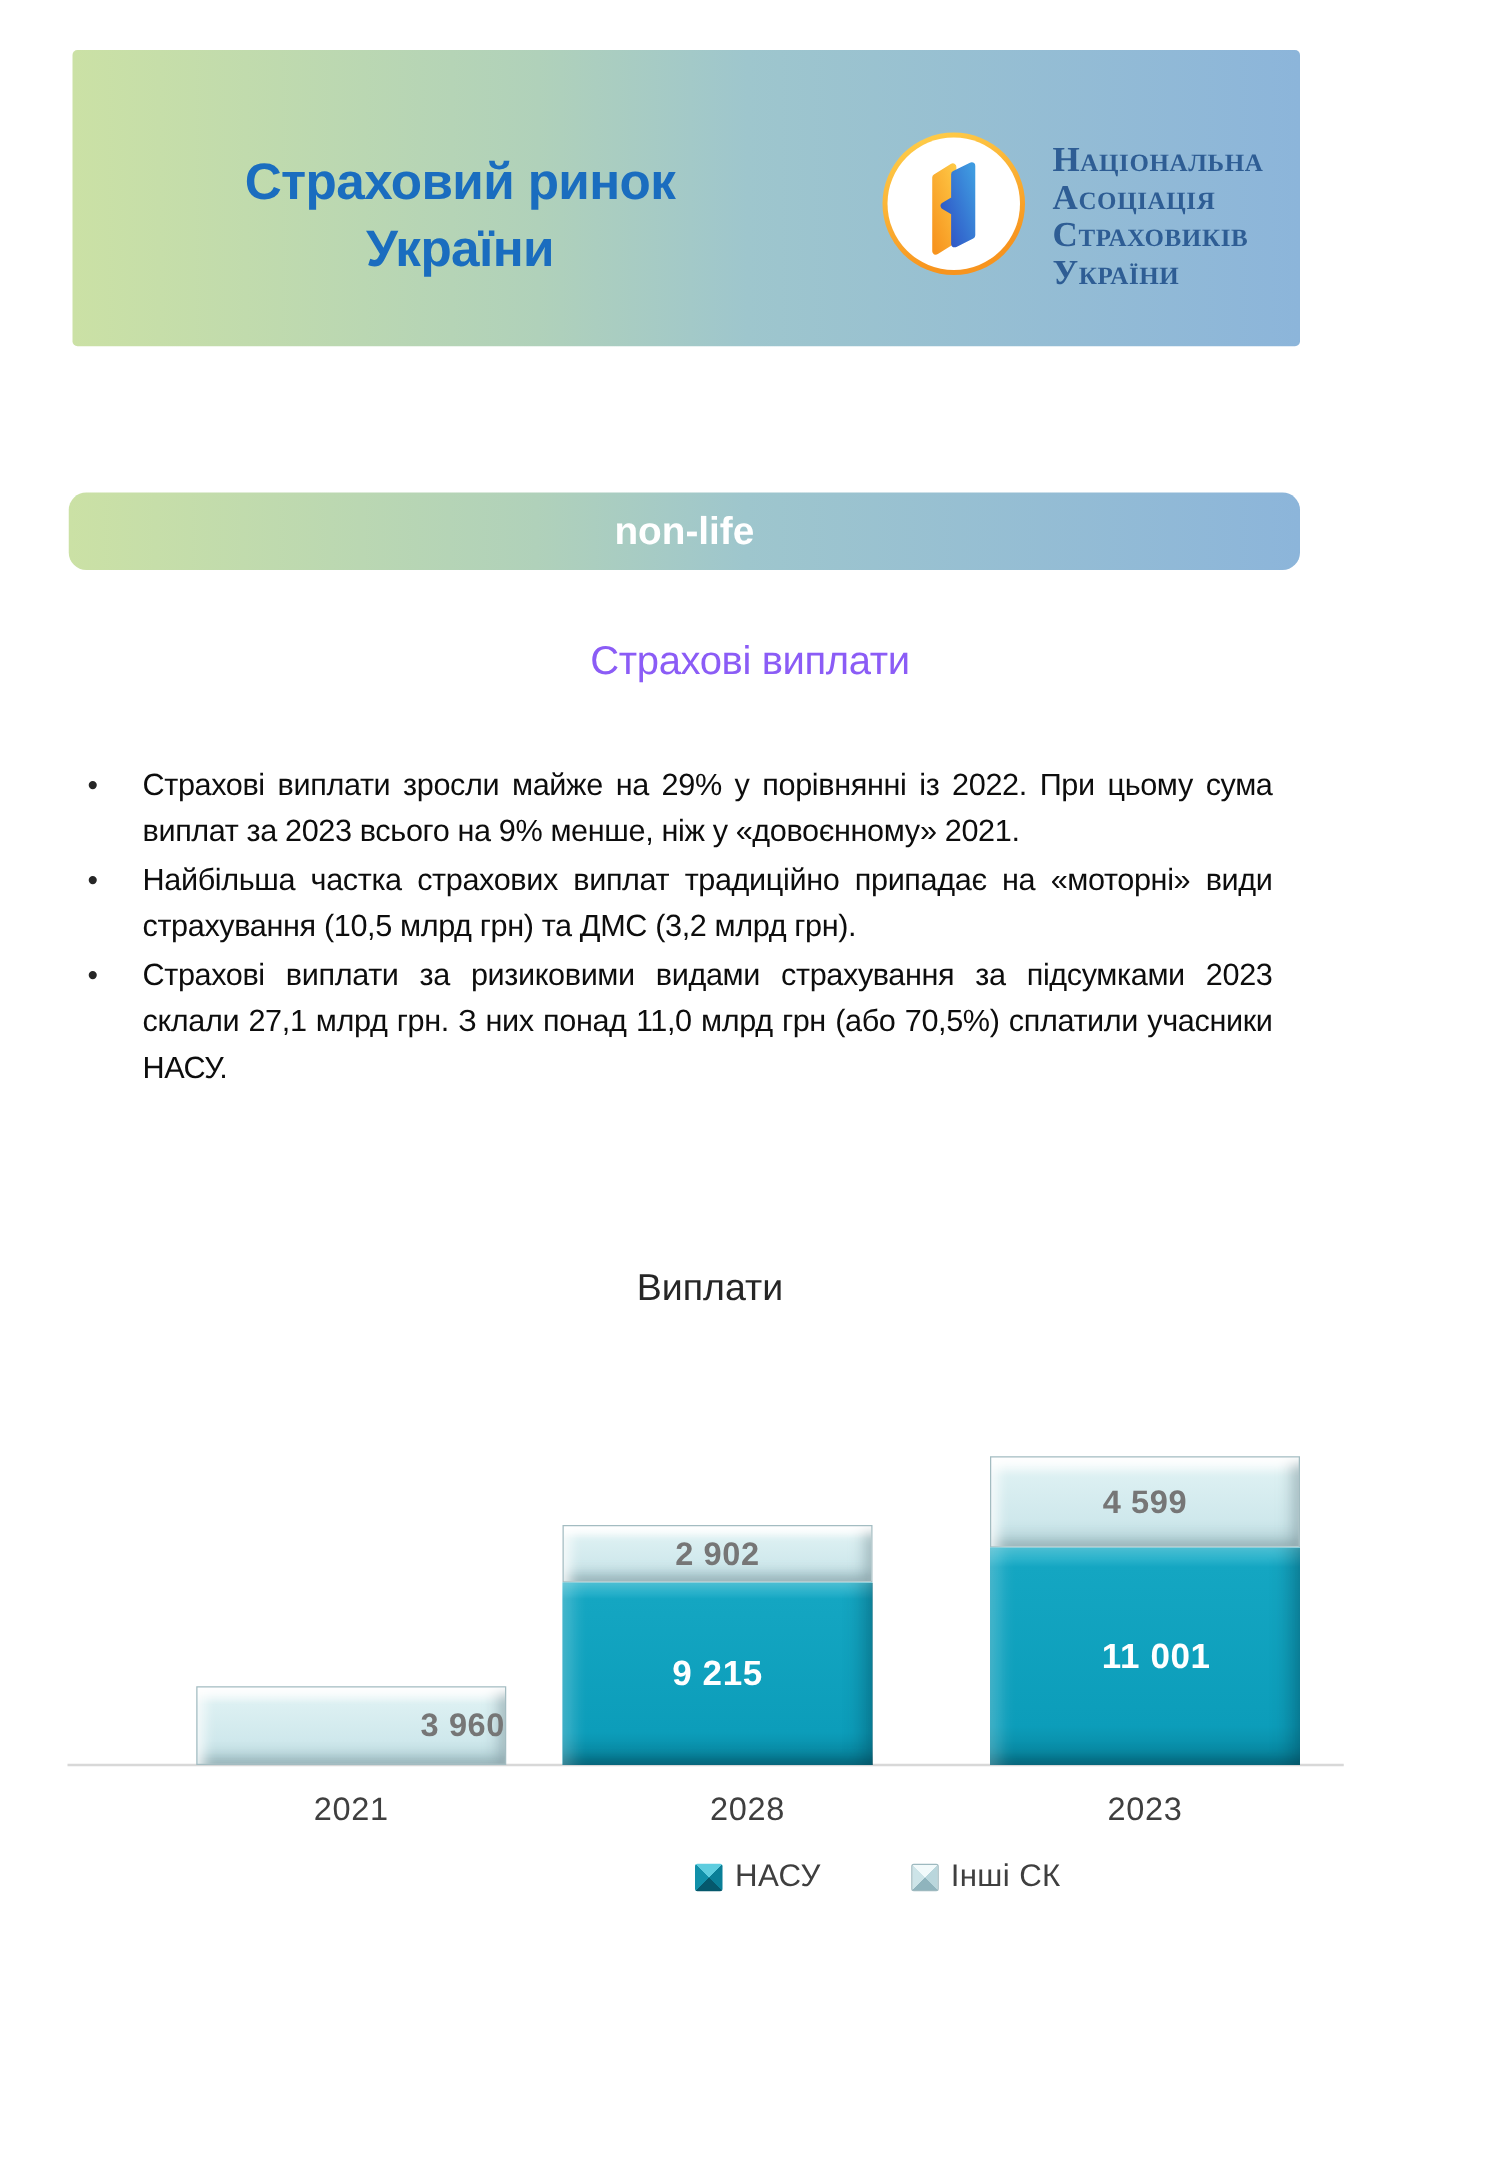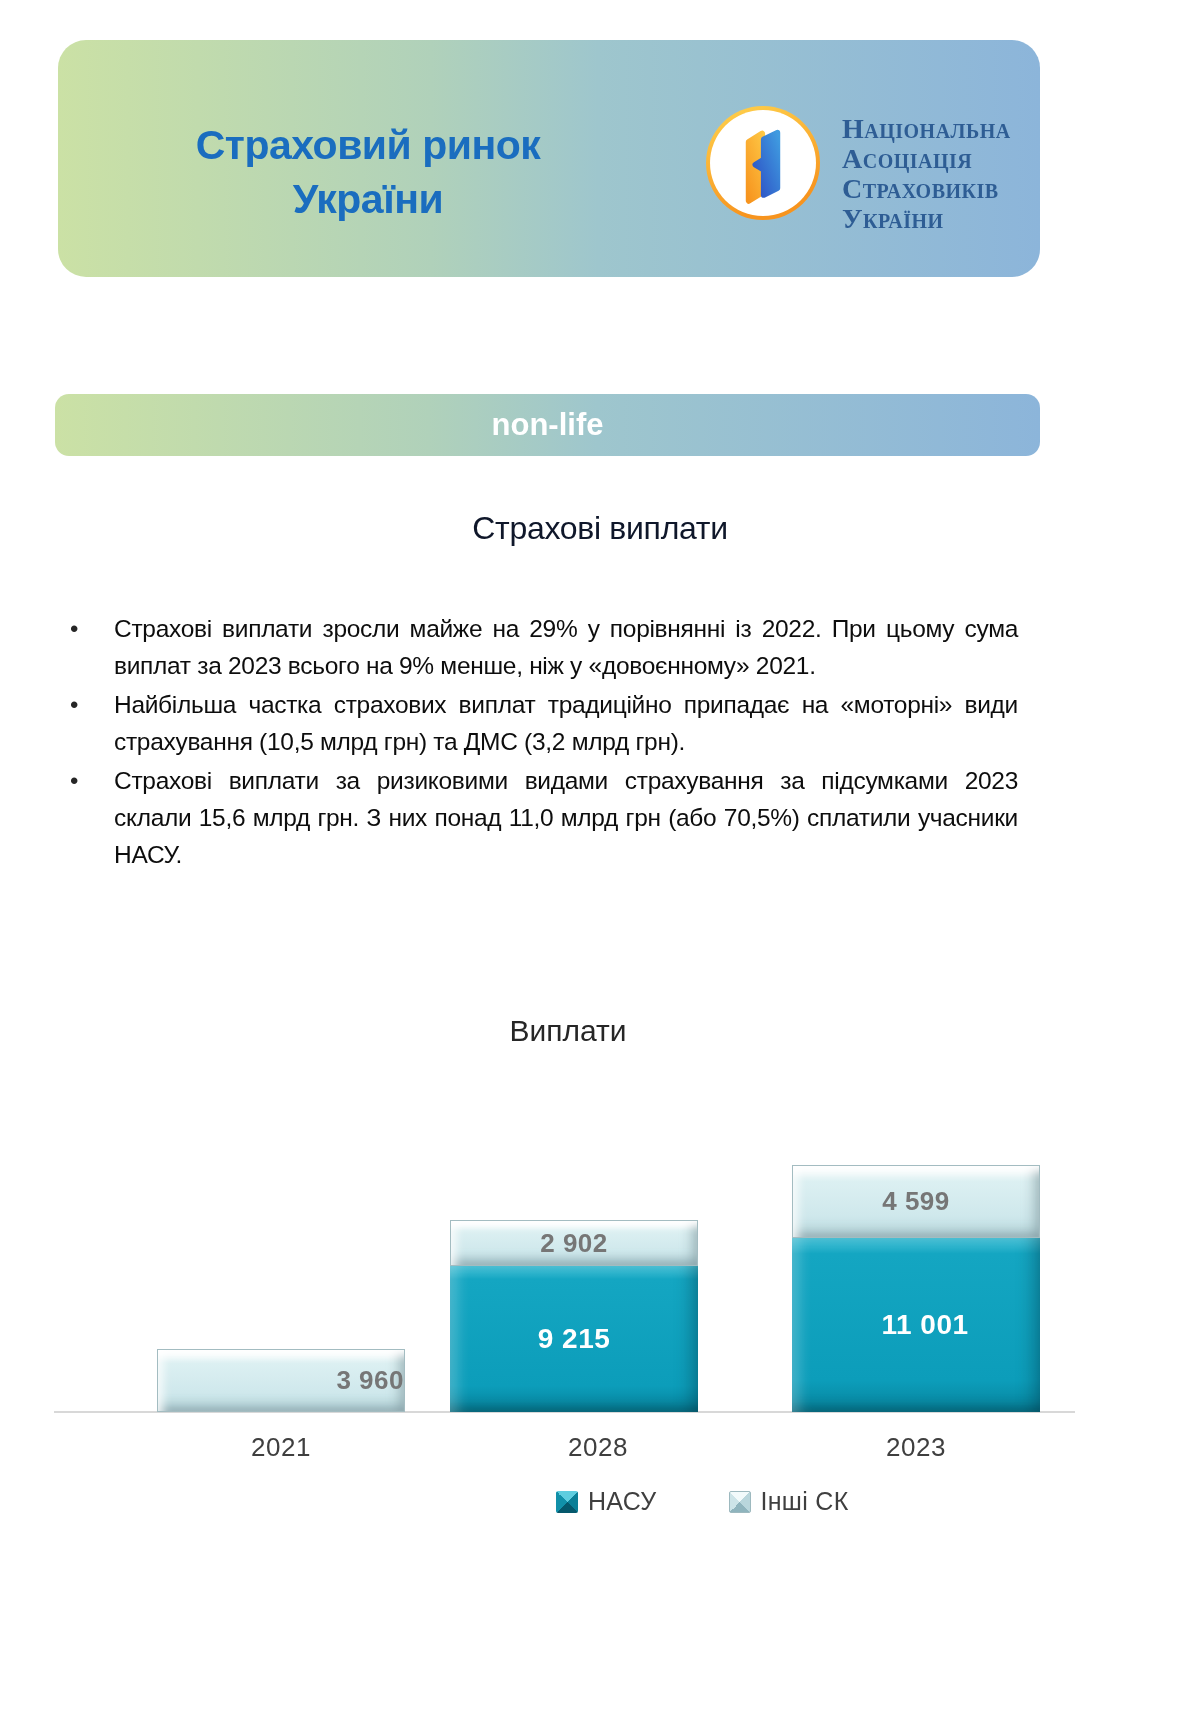--- a/index.html
+++ b/index.html
@@ -3,21 +3,21 @@
 <meta charset="utf-8">
 <style>
   * { margin:0; padding:0; box-sizing:border-box; }
   html,body { background:#ffffff; }
   body { font-family:"Liberation Sans", sans-serif; }
   .page { position:relative; width:1200px; height:1733px; background:#ffffff; overflow:hidden; margin:0 auto; }
 
   
   .header-card {
     position:absolute; left:58px; top:40px; width:982px; height:237px;
-    border-radius:28px;
+    border-radius:4px;
     background:linear-gradient(90deg,#cbe1a5 0%,#b0d1ba 38%,#9ec6cd 55%,#8cb5da 100%);
   }
   .header-title {
     position:absolute; left:80px; top:78px; width:460px;
     text-align:center; font-size:41px; font-weight:bold; color:#1a6dbf; line-height:54px;
     letter-spacing:-0.5px;
   }
   .logo-ring {
     position:absolute; left:648px; top:66px; width:114px; height:114px; border-radius:50%;
     background:linear-gradient(160deg,#ffd34e 0%,#f7941e 80%);
@@ -42,21 +42,21 @@
   .section-banner {
     position:absolute; left:55px; top:394px; width:985px; height:62px; border-radius:14px;
     background:linear-gradient(90deg,#cbe1a5 0%,#b0d1ba 38%,#9ec6cd 55%,#8cb5da 100%);
     display:flex; align-items:center; justify-content:center;
     color:#ffffff; font-size:31px; font-weight:bold;
   }
 
   
   .page-heading {
     position:absolute; left:0; right:0; top:510px; text-align:center;
-    color:#0f172a; font-size:32px; font-weight:400; letter-spacing:-0.3px;
+    color:#8b5cf6; font-size:32px; font-weight:400; letter-spacing:-0.3px;
   }
   .bullet-list {
     position:absolute; left:68px; top:610px; width:950px; list-style:none;
   }
   .bullet-list li {
     position:relative; padding-left:46px; margin-bottom:2px;
     font-size:24.5px; line-height:37px; color:#0d0d0d;
     text-align:justify; letter-spacing:-0.3px;
   }
   .bullet-list li::before {
@@ -153,21 +153,21 @@
 
   <div class="section-banner">
     <span>non-life</span>
   </div>
 
   <div class="page-heading">Страхові виплати</div>
 
   <ul class="bullet-list">
       <li>Страхові виплати зросли майже на 29% у порівнянні із 2022. При цьому сума виплат за 2023 всього на 9% менше, ніж у «довоєнному» 2021.</li>
       <li>Найбільша частка страхових виплат традиційно припадає на «моторні» види страхування (10,5 млрд грн) та ДМС (3,2 млрд грн).</li>
-      <li>Страхові виплати за ризиковими видами страхування за підсумками 2023 склали 15,6 млрд грн. З них понад 11,0 млрд грн (або 70,5%) сплатили учасники НАСУ.</li>
+      <li>Страхові виплати за ризиковими видами страхування за підсумками 2023 склали 27,1 млрд грн. З них понад 11,0 млрд грн (або 70,5%) сплатили учасники НАСУ.</li>
     </ul>
 
   <div class="chart-title">Виплати</div>
   <div class="chart-plot-area">
     <div class="chart-baseline"></div>
   <div class="bar-group" style="left: 103px;">
         <div class="seg seg-light" style="height: 63px; justify-content: flex-end;">
           <span class="seg-label-light">3 960</span>
         </div>
       </div>

